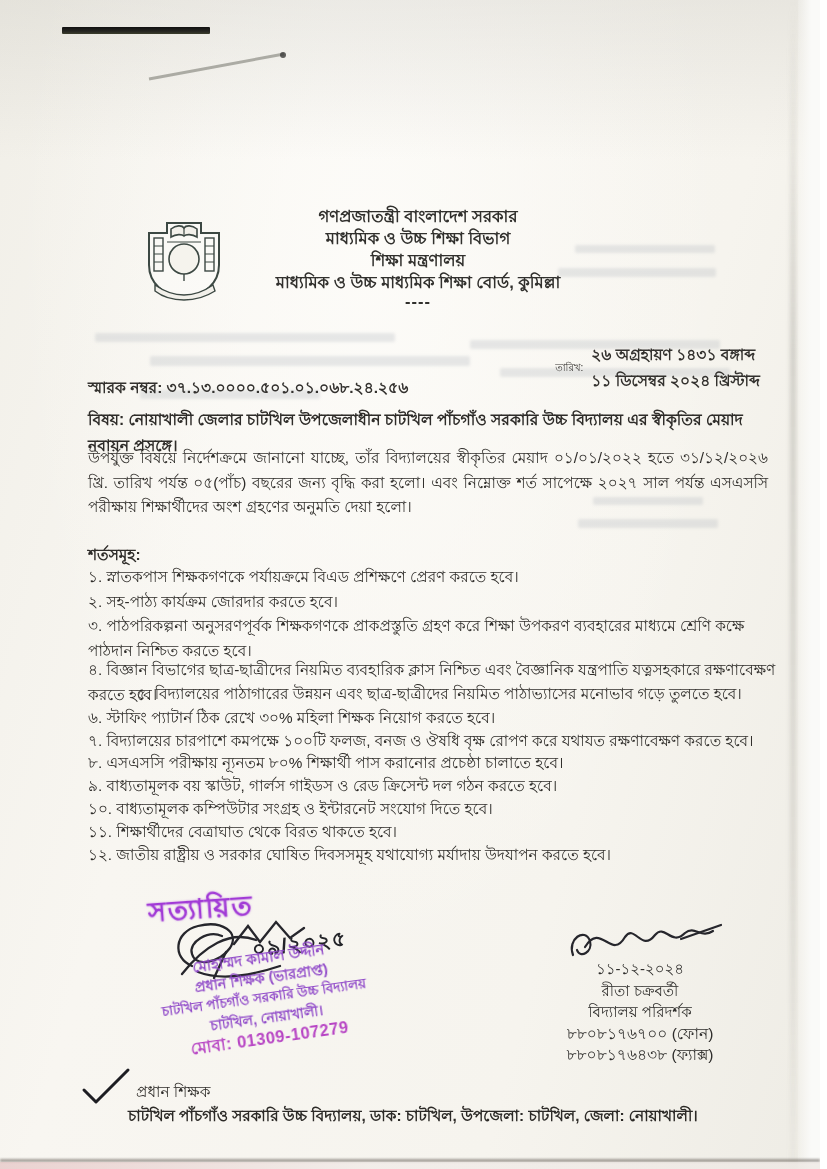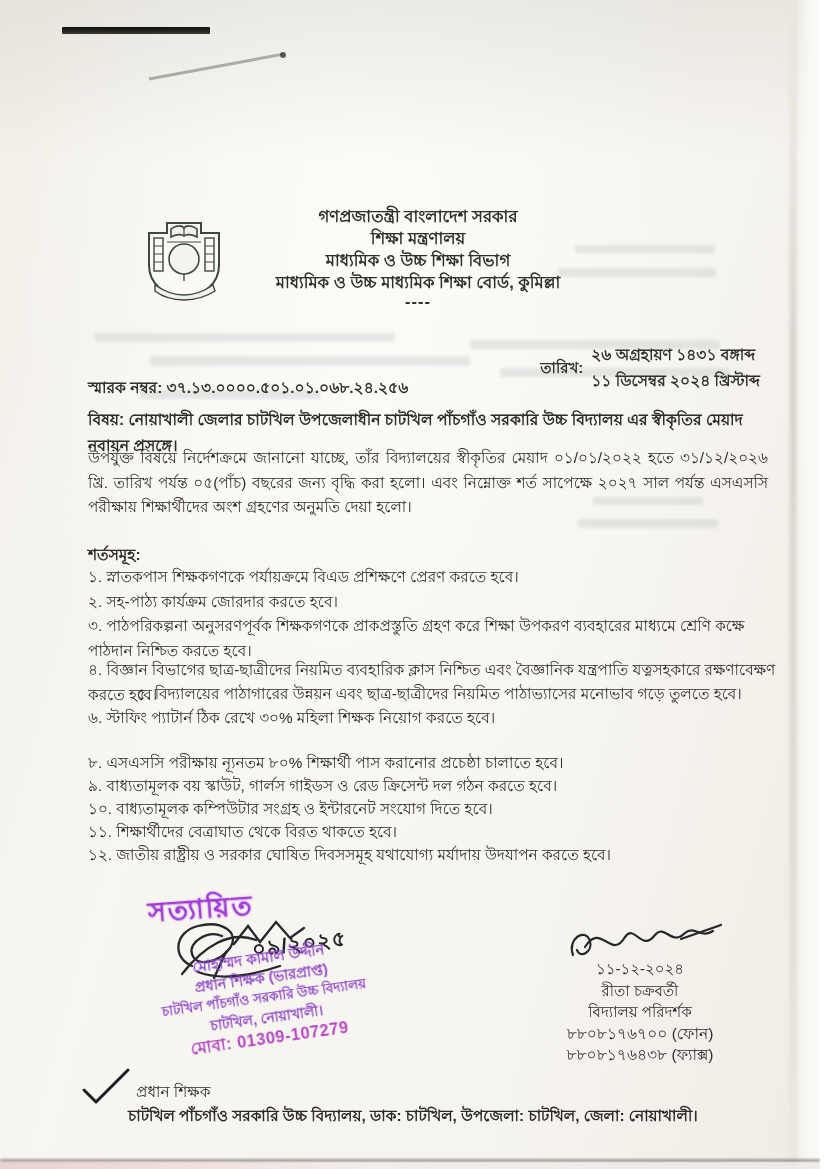--- a/index.html
+++ b/index.html
@@ -24,21 +24,21 @@
   .beyond-bottom{left:0;bottom:0;width:100%;height:7px;opacity:.75;
     background:linear-gradient(to right,#e6c6c6,#f1ebe8 45%,#eee8e4);}
   
   .hdr{left:168px;top:205px;width:500px;text-align:center;font-weight:700;
     font-size:16.5px;line-height:22px;color:#31302d;}
   .hdr .divider{font-weight:700;letter-spacing:1px;line-height:16px;}
   .logo{left:141px;top:213px;width:86px;height:90px;}
   
   .memo{left:88px;top:376px;font-weight:700;font-size:15.5px;color:#33312e;}
   .datewrap{top:342px;right:60px;display:flex;align-items:center;gap:8px;}
-  .datelabel{font-weight:700;font-size:15px;color:#33312e;}
+  .datelabel{font-weight:400;font-size:10px;color:#33312e;}
   .dates{text-align:left;font-weight:600;font-size:15.5px;line-height:26px;color:#33312e;}
   
   .subject{left:88px;top:408px;width:700px;font-weight:700;font-size:15.6px;color:#2e2c29;}
   .bodypara{left:88px;top:446px;width:680px;font-size:15.3px;line-height:24.5px;
     text-align:justify;color:#2f2d2a;}
   .cond-h{left:88px;top:543px;font-size:15.4px;font-weight:600;color:#2f2d2a;text-align:right;}
   .cond{left:88px;width:702px;font-size:15.3px;line-height:25px;color:#2f2d2a;}
   
   .attested{left:148px;top:888px;font-size:27px;font-weight:700;color:#a13ad6;
     transform:rotate(-4deg);letter-spacing:2px;filter:blur(.3px);
@@ -101,22 +101,22 @@
       <line x1="64" y1="49" x2="73" y2="49" stroke-width="1"></line>
       <line x1="26" y1="29" x2="60" y2="29" stroke-width="1.2"></line>
       <circle cx="43" cy="46" r="15" stroke-width="1.6" fill="#f5f3ed"></circle>
       <line x1="43" y1="61" x2="43" y2="68" stroke-width="1.4"></line>
       <path d="M14,72 C24,79 34,82 43,82 C52,82 62,79 72,72 L74,78 C63,85 53,87 43,87 C33,87 23,85 14,78 Z" stroke-width="1.4" fill="#f2f0ea"></path>
     </g>
   </svg>
 
   <div class="abs hdr">
     <div>গণপ্রজাতন্ত্রী বাংলাদেশ সরকার</div>
+    <div>মাধ্যমিক ও উচ্চ শিক্ষা বিভাগ</div>
     <div>শিক্ষা মন্ত্রণালয়</div>
-    <div>মাধ্যমিক ও উচ্চ শিক্ষা বিভাগ</div>
     <div>মাধ্যমিক ও উচ্চ মাধ্যমিক শিক্ষা বোর্ড, কুমিল্লা</div>
     <div class="divider">----</div>
   </div>
 
   <div class="abs memo">স্মারক নম্বর: ৩৭.১৩.০০০০.৫০১.০১.০৬৮.২৪.২৫৬</div>
   <div class="abs datewrap">
     <span class="datelabel">তারিখ:</span>
     <span class="dates">
       <div>২৬ অগ্রহায়ণ ১৪৩১ বঙ্গাব্দ</div>
       <div>১১ ডিসেম্বর ২০২৪ খ্রিস্টাব্দ</div>
@@ -130,20 +130,21 @@
 
   <div class="abs bodypara">উপর্যুক্ত বিষয়ে নির্দেশক্রমে জানানো যাচ্ছে, তাঁর বিদ্যালয়ের স্বীকৃতির মেয়াদ ০১/০১/২০২২ হতে ৩১/১২/২০২৬ খ্রি. তারিখ পর্যন্ত ০৫(পাঁচ) বছরের জন্য বৃদ্ধি করা হলো। এবং নিম্নোক্ত শর্ত সাপেক্ষে ২০২৭ সাল পর্যন্ত এসএসসি পরীক্ষায় শিক্ষার্থীদের অংশ গ্রহণের অনুমতি দেয়া হলো।</div>
 
   <div class="abs cond-h">শর্তসমূহ:</div>
   <div class="abs cond" style="top:564px;">১. স্নাতকপাস শিক্ষকগণকে পর্যায়ক্রমে বিএড প্রশিক্ষণে প্রেরণ করতে হবে।</div>
   <div class="abs cond" style="top:589px;">২. সহ-পাঠ্য কার্যক্রম জোরদার করতে হবে।</div>
   <div class="abs cond" style="top:613px;">৩. পাঠপরিকল্পনা অনুসরণপূর্বক শিক্ষকগণকে প্রাকপ্রস্তুতি গ্রহণ করে শিক্ষা উপকরণ ব্যবহারের মাধ্যমে শ্রেণি কক্ষে পাঠদান নিশ্চিত করতে হবে।</div>
   <div class="abs cond" style="top:657px;">৪. বিজ্ঞান বিভাগের ছাত্র-ছাত্রীদের নিয়মিত ব্যবহারিক ক্লাস নিশ্চিত এবং বৈজ্ঞানিক যন্ত্রপাতি যত্নসহকারে রক্ষণাবেক্ষণ করতে হবে।</div>
   <div class="abs cond" style="top:681px;text-align:center;">৫. বিদ্যালয়ের পাঠাগারের উন্নয়ন এবং ছাত্র-ছাত্রীদের নিয়মিত পাঠাভ্যাসের মনোভাব গড়ে তুলতে হবে।</div>
   <div class="abs cond" style="top:705px;">৬. স্টাফিং প্যাটার্ন ঠিক রেখে ৩০% মহিলা শিক্ষক নিয়োগ করতে হবে।</div>
+  <div class="abs cond" style="top:728px;">৭. বিদ্যালয়ের চারপাশে কমপক্ষে ১০০টি ফলজ, বনজ ও ঔষধি বৃক্ষ রোপণ করে যথাযত রক্ষণাবেক্ষণ করতে হবে।</div>
   <div class="abs cond" style="top:750px;">৮. এসএসসি পরীক্ষায় ন্যূনতম ৮০% শিক্ষার্থী পাস করানোর প্রচেষ্ঠা চালাতে হবে।</div>
   <div class="abs cond" style="top:773px;">৯. বাধ্যতামূলক বয় স্কাউট, গার্লস গাইডস ও রেড ক্রিসেন্ট দল গঠন করতে হবে।</div>
   <div class="abs cond" style="top:796px;">১০. বাধ্যতামূলক কম্পিউটার সংগ্রহ ও ইন্টারনেট সংযোগ দিতে হবে।</div>
   <div class="abs cond" style="top:819px;">১১. শিক্ষার্থীদের বেত্রাঘাত থেকে বিরত থাকতে হবে।</div>
   <div class="abs cond" style="top:842px;">১২. জাতীয় রাষ্ট্রীয় ও সরকার ঘোষিত দিবসসমূহ যথাযোগ্য মর্যাদায় উদযাপন করতে হবে।</div>
 
   <div class="abs attested">সত্যায়িত</div>
   <svg class="abs" style="left:162px;top:912px;" width="185" height="85" viewBox="0 0 185 85">
     <g fill="none" stroke="#26262c" stroke-width="2.3" stroke-linecap="round">
       <path d="M30,54 C10,46 12,20 36,14 C60,8 78,20 68,36 C58,50 34,56 30,42 C26,30 46,18 60,24"></path>

